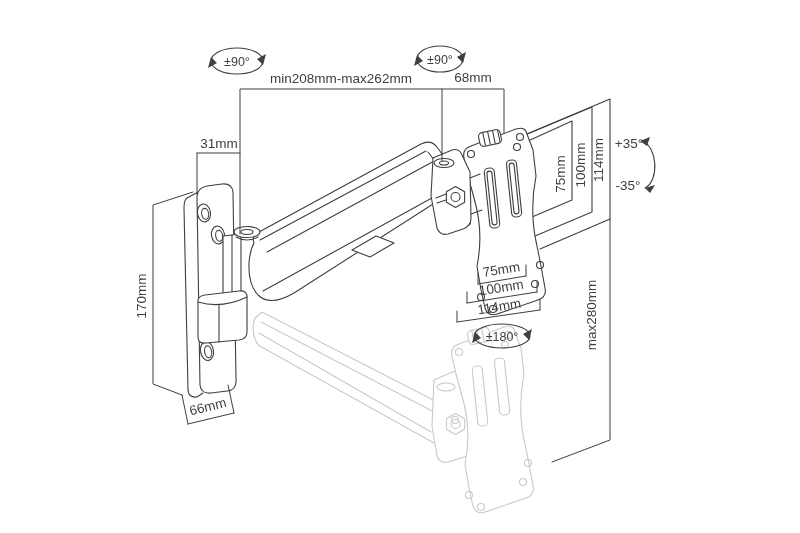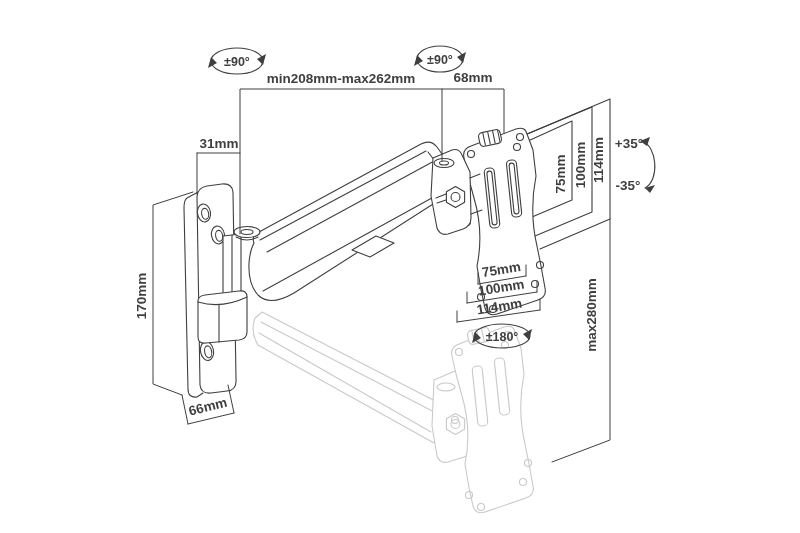--- a/index.html
+++ b/index.html
@@ -1,18 +1,18 @@
 <!DOCTYPE html>
 <html style="--line: #3f3f3f; --ghost: #c9c9c9;"><head>
 <meta charset="utf-8">
 <style>
   * { margin:0; padding:0; box-sizing:border-box; }
   html,body { background:#fff; }
   body { font-family:"Liberation Sans", sans-serif; }
-  .stage { position:relative; width:796px; height:533px; background:#fff; overflow:hidden;font-weight:bold; }
+  .stage { position:relative; width:796px; height:533px; background:#fff; overflow:hidden; }
   svg { display:block; }
   
   .ln  { fill:none; stroke:var(--line,#3f3f3f); stroke-width:1.1; stroke-linejoin:round; stroke-linecap:round; }
   .lnf { fill:#ffffff; stroke:var(--line,#3f3f3f); stroke-width:1.1; stroke-linejoin:round; stroke-linecap:round; }
   
   .gh  { fill:none; stroke:var(--ghost,#c9c9c9); stroke-width:1.1; stroke-linejoin:round; stroke-linecap:round; }
   .ghf { fill:#ffffff; stroke:var(--ghost,#c9c9c9); stroke-width:1.1; stroke-linejoin:round; stroke-linecap:round; }
   
   .dim { fill:none; stroke:var(--line,#3f3f3f); stroke-width:1; stroke-linejoin:round; stroke-linecap:round; }
   .tri { fill:var(--line,#3f3f3f); stroke:none; }

